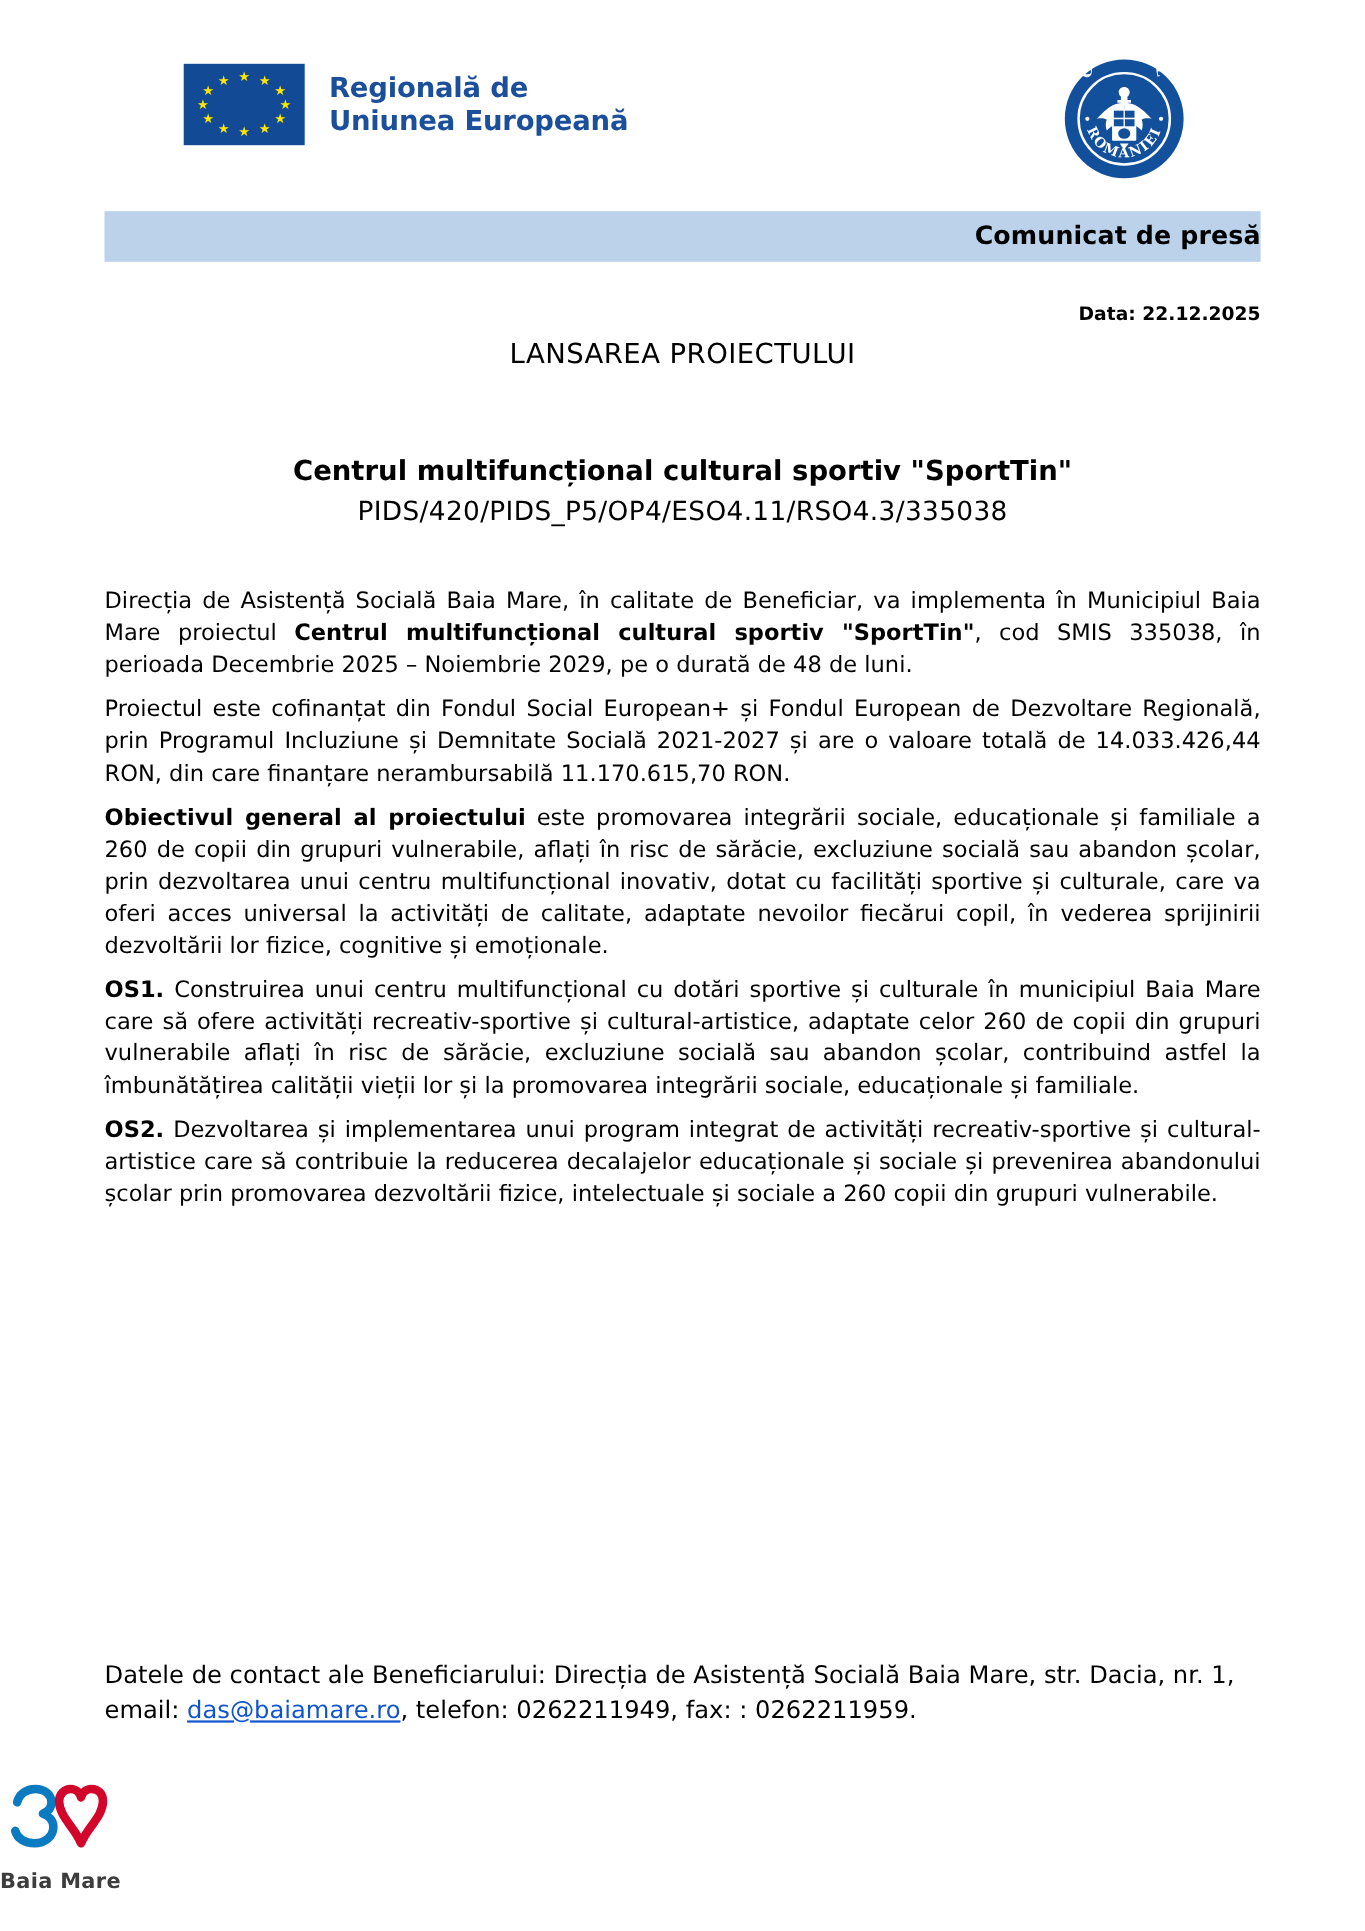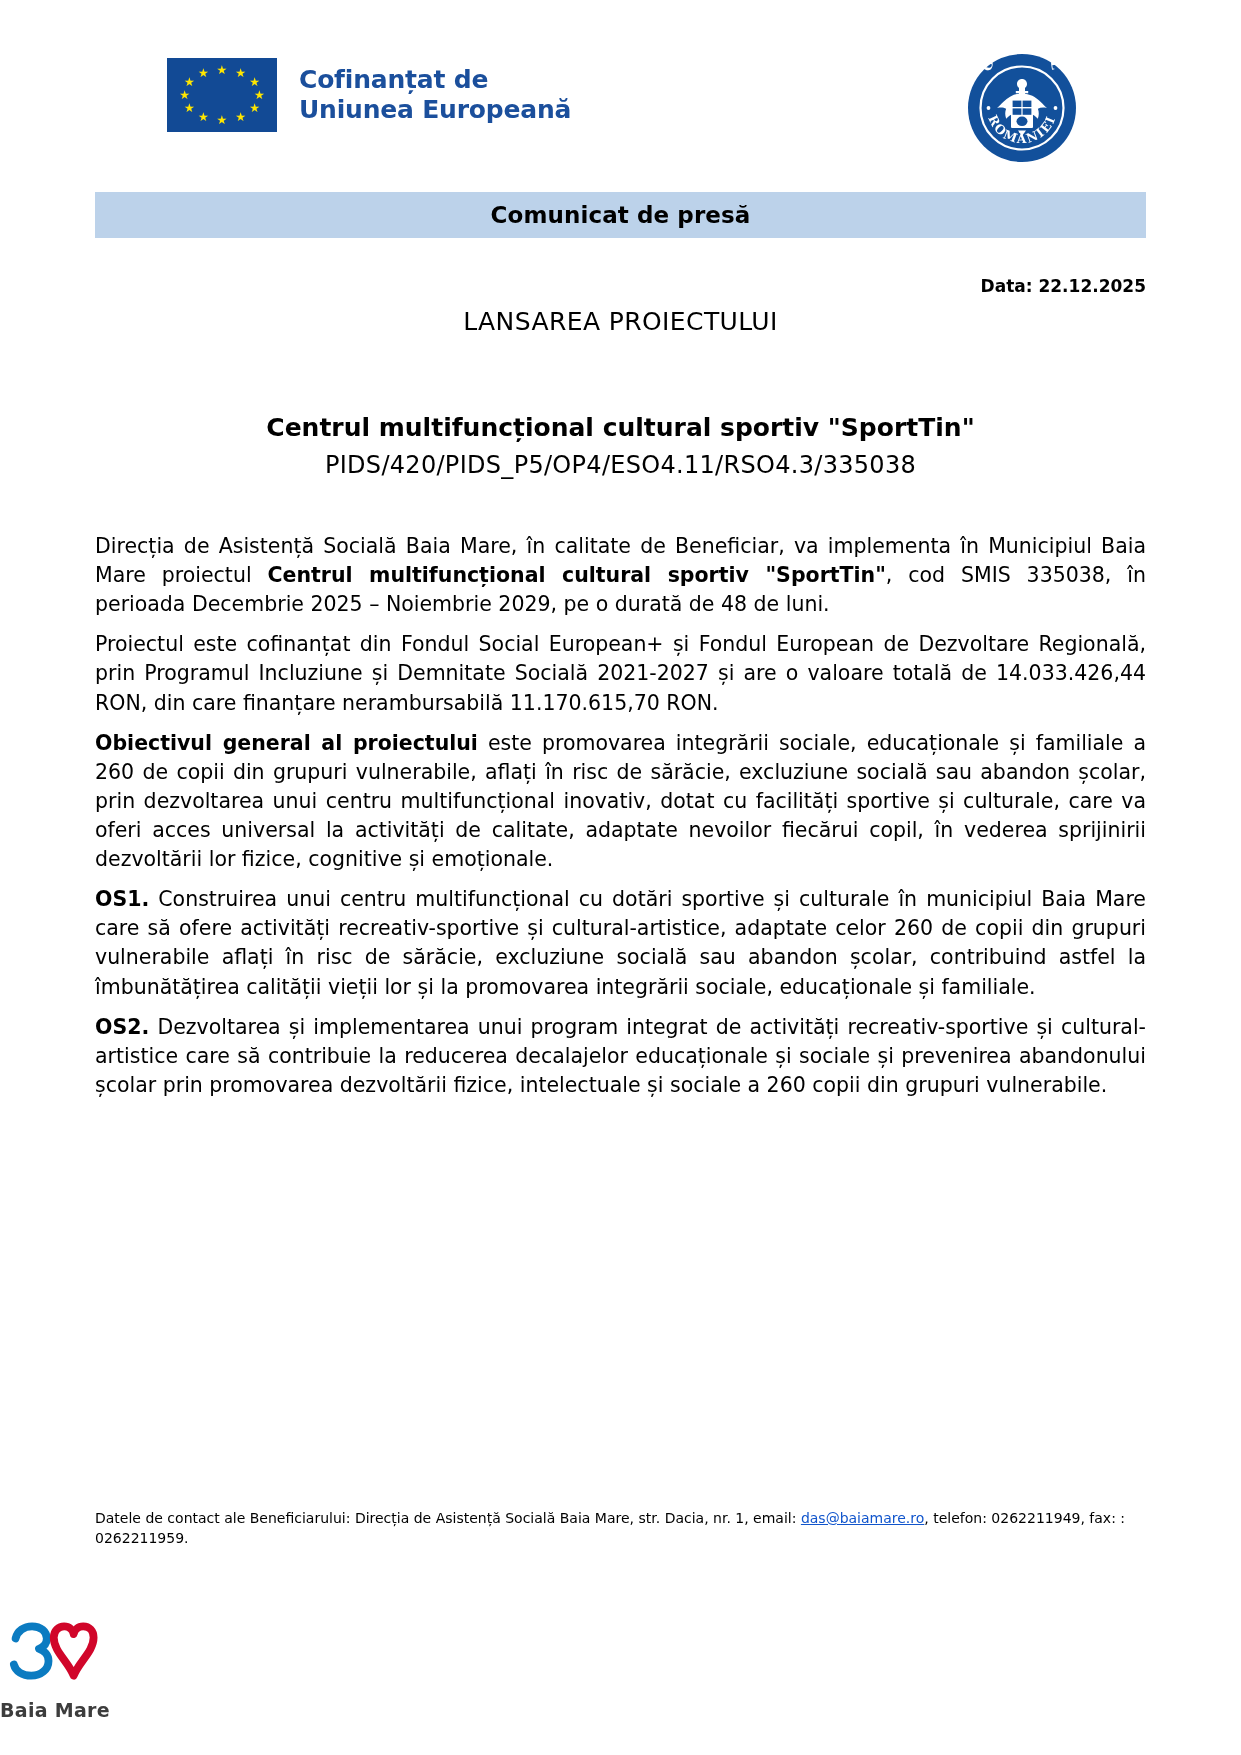--- a/index.html
+++ b/index.html
@@ -73,21 +73,21 @@
   
   .press-band {
     position: absolute;
     left: 95px;
     right: 95px;
     top: 192px;
     height: 46px;
     background: #bcd2ea;
     display: flex;
     align-items: center;
-    justify-content: center;
+    justify-content: flex-end;
   }
   .press-band-label {
     font-weight: bold;
     font-size: 23px;
     color: #000000;
     letter-spacing: 0.1px;
   }
 
   
   .date-line {
@@ -144,21 +144,21 @@
     margin: 0 0 11px 0;
   }
   b, strong { font-weight: bold; }
 
   
   .contact {
     position: absolute;
     left: 95px;
     right: 95px;
     top: 1508px;
-    font-size: 14px;
+    font-size: 22px;
     line-height: 1.45;
     text-align: left;
   }
   .contact a, .email-link {
     color: #1155cc;
     text-decoration: underline;
   }
 
   
   .footer-logo {
@@ -195,21 +195,21 @@
         <span class="star" style="left:79.7%;top:68%;">★</span>
         <span class="star" style="left:67%;  top:79.7%;">★</span>
         <span class="star" style="left:50%;  top:84%;">★</span>
         <span class="star" style="left:33%;  top:79.7%;">★</span>
         <span class="star" style="left:20.3%;top:68%;">★</span>
         <span class="star" style="left:16%;  top:50%;">★</span>
         <span class="star" style="left:20.3%;top:32%;">★</span>
         <span class="star" style="left:33%;  top:20.3%;">★</span>
       </div>
       <div class="eu-text">
-        <div>Cofinanțat de</div>
+        <div>Regională de</div>
         <div>Uniunea Europeană</div>
       </div>
     </div>
 
     <div class="gov-logo">
       <svg viewBox="0 0 112 112" width="112" height="112" aria-hidden="true">
         <circle cx="56" cy="56" r="54" fill="#12509b"></circle>
         <circle cx="56" cy="56" r="41.5" fill="none" stroke="#ffffff" stroke-width="2.2"></circle>
         <path id="arcTop" d="M 56,19 m -30,0 a 30,30 0 0 1 60,0" fill="none"></path>
         <path id="arcBot" d="M 21,56 a 35,35 0 0 0 70,0" fill="none"></path>

